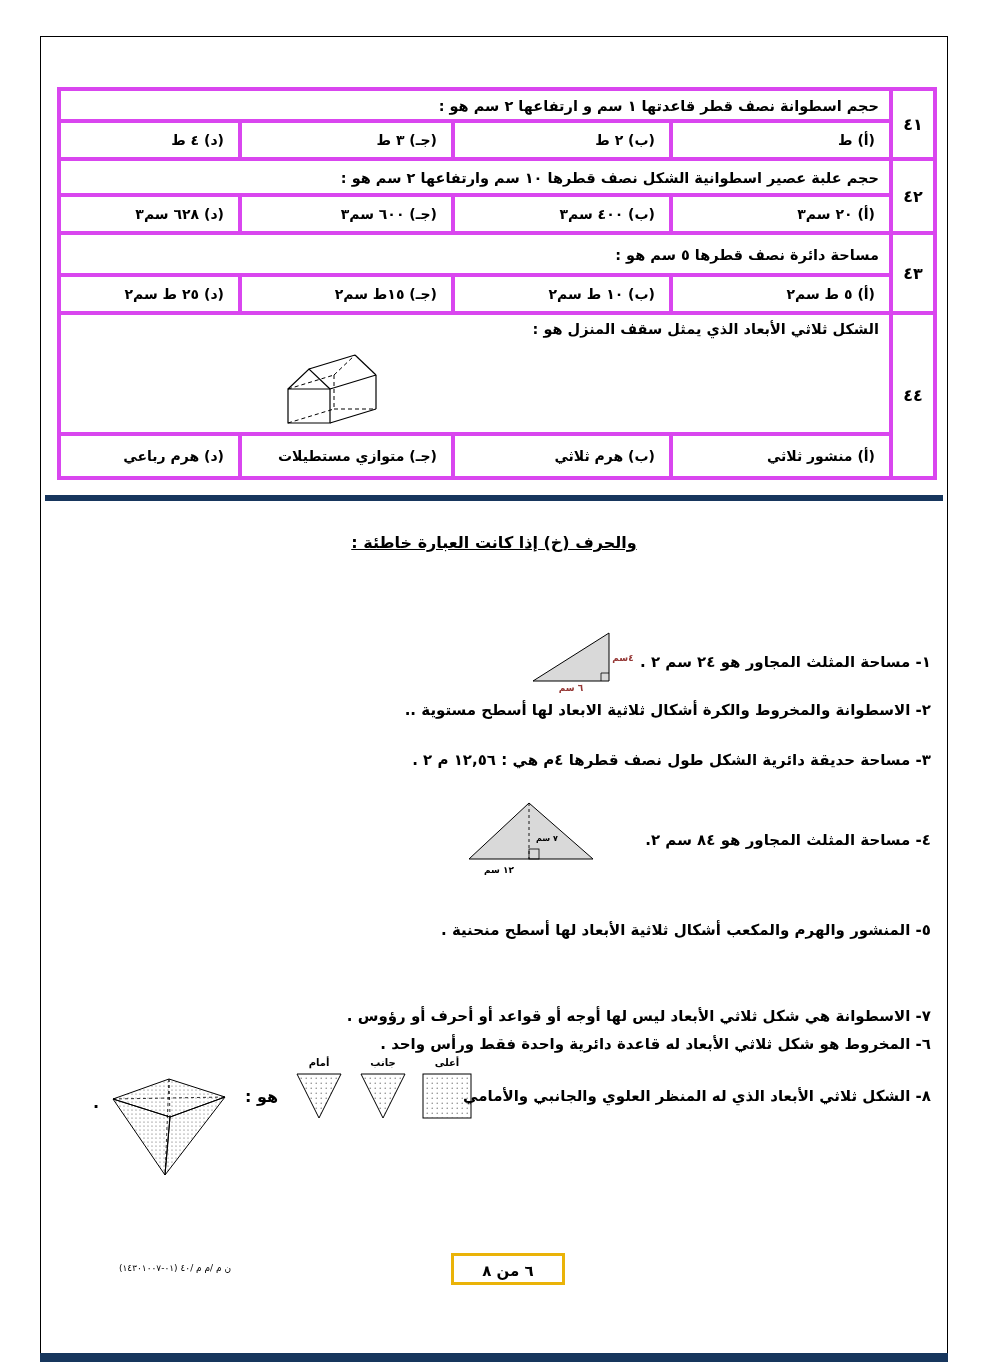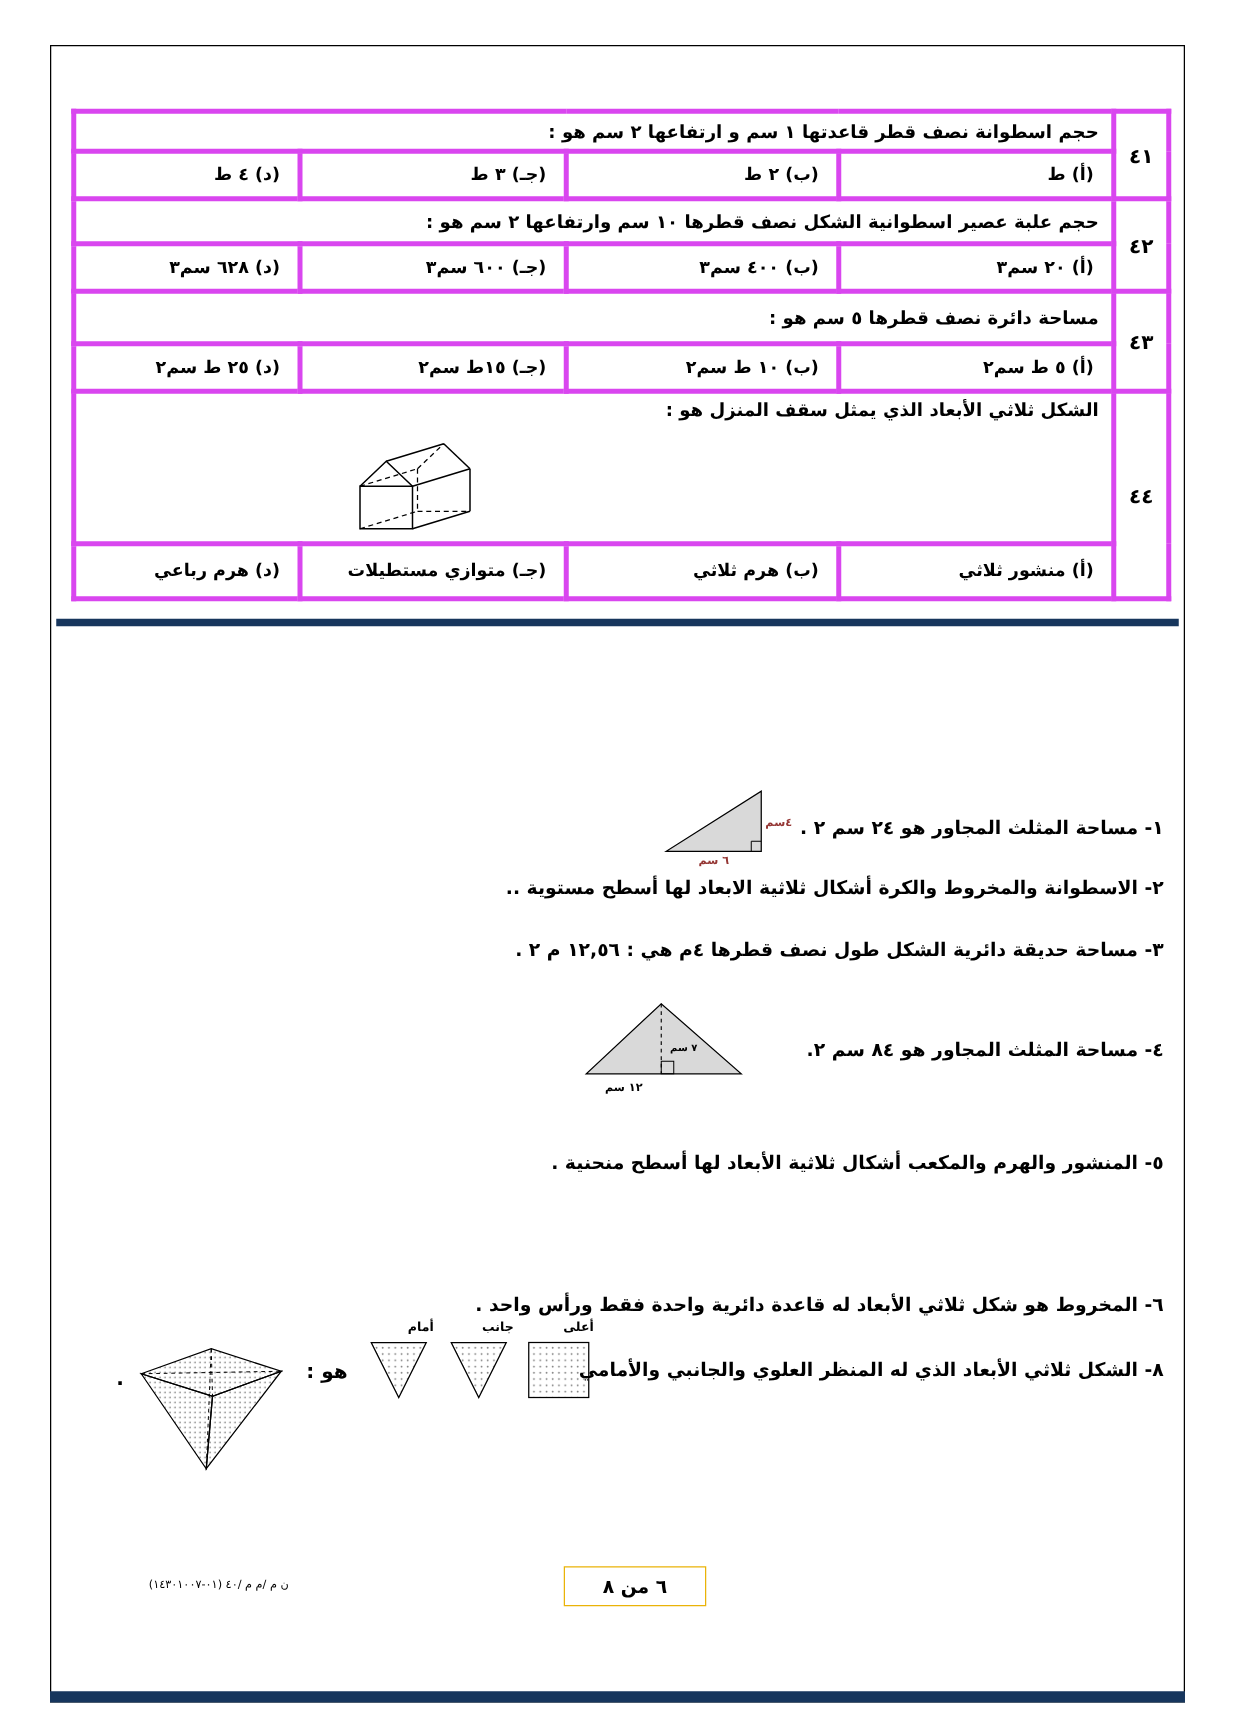--- a/index.html
+++ b/index.html
@@ -53,37 +53,37 @@
     font-size:15px; font-weight:bold; white-space:nowrap;
   }
   .i1 { top:616px; } .i2 { top:664px;margin-left:35px; } .i3 { top:714px; } .i4 { top:794px; }
   .i5 { top:884px; } .i6 { top:959px;margin-top:39px; } .i7 { top:970px; } .i8 { top:1050px; }
 
   .fig { position:absolute; }
   .tri1 { left:488px; top:586px; width:108px; height:70px; }
   .tri4 { left:424px; top:760px; width:135px; height:80px; }
   .pyramid { left:66px; top:1036px; width:125px; height:108px; }
 
-  .view-group { position:absolute; width:56px; direction:rtl; }
+  .view-group { position:absolute; width:56px; text-align:center; direction:rtl; }
   .vg-top  { left:378px; top:1020px; }
   .vg-side { left:314px; top:1020px; }
   .vg-front{ left:250px; top:1020px; }
   .view-label { font-size:10px; font-weight:bold; height:15px; }
   .view-shape { display:block; margin:0 auto; }
 
   .huwa {
     position:absolute; left:204px; top:1050px;
     font-size:16px; font-weight:bold; direction:rtl;
   }
   .trail-dot { position:absolute; left:52px; top:1056px; font-size:16px; font-weight:bold; }
 
   
   .page-num-box {
     position:absolute; left:410px; top:1216px; width:114px; height:32px;
-    border:1px solid #eab308; text-align:center; line-height:30px;
+    border:3px solid #eab308; text-align:center; line-height:30px;
     font-size:15px; font-weight:bold; direction:rtl;
   }
   .footer-code {
     position:absolute; left:78px; top:1226px;
     font-size:9px; direction:rtl; white-space:nowrap;
   }
   .bottom-bar {
     position:absolute; left:-1px; bottom:-1px; width:calc(100% + 2px); height:9px;
     background:#17365d;
   }
@@ -174,20 +174,21 @@
           <td>(ب) هرم ثلاثي</td>
           <td>(جـ) متوازي مستطيلات</td>
           <td>(د) هرم رباعي</td>
         </tr>
       </tbody>
     </table>
 
     <div class="divider"></div>
 
     <div class="tf-heading">
+      <div>والحرف (خ) إذا كانت العبارة خاطئة :</div>
     </div>
 
     <div class="tf-item i1">١- مساحة المثلث المجاور هو ٢٤ سم ٢ .</div>
     <svg class="fig tri1" viewBox="0 0 108 70">
       <polygon points="4,58 80,58 80,10" fill="#d9d9d9" stroke="#000" stroke-width="1"></polygon>
       <polyline points="72,58 72,50 80,50" fill="none" stroke="#000" stroke-width="0.8"></polyline>
       <text x="94" y="38" font-size="9" text-anchor="middle" fill="#953735">٤سم</text>
       <text x="42" y="68" font-size="9" text-anchor="middle" fill="#953735">٦ سم</text>
     </svg>
 
@@ -198,20 +199,21 @@
     <svg class="fig tri4" viewBox="0 0 135 80">
       <polygon points="4,62 128,62 64,6" fill="#d9d9d9" stroke="#000" stroke-width="1"></polygon>
       <line x1="64" y1="6" x2="64" y2="62" stroke="#000" stroke-width="0.9" stroke-dasharray="3,3"></line>
       <rect x="64" y="52" width="10" height="10" fill="none" stroke="#000" stroke-width="0.8"></rect>
       <text x="82" y="44" font-size="8" text-anchor="middle" fill="#000">٧ سم</text>
       <text x="34" y="76" font-size="9" text-anchor="middle" fill="#000">١٢ سم</text>
     </svg>
 
     <div class="tf-item i5">٥-  المنشور والهرم والمكعب أشكال ثلاثية الأبعاد لها أسطح منحنية .</div>
     <div class="tf-item i6">٦- المخروط هو شكل ثلاثي الأبعاد له قاعدة دائرية واحدة فقط ورأس واحد  .</div>
+    <div class="tf-item i7">٧- الاسطوانة هي شكل ثلاثي الأبعاد ليس لها أوجه أو قواعد أو أحرف أو رؤوس  .</div>
 
     <div class="tf-item i8">٨- الشكل ثلاثي الأبعاد الذي له المنظر العلوي والجانبي والأمامي</div>
 
     <div class="view-group vg-top">
       <div class="view-label">أعلى</div>
       <svg class="view-shape" width="52" height="48" viewBox="0 0 52 48">
         <defs>
             <pattern id="pTop" width="5" height="5" patternUnits="userSpaceOnUse">
               <circle cx="1.2" cy="1.2" r="0.7" fill="#777"></circle>
             </pattern>

